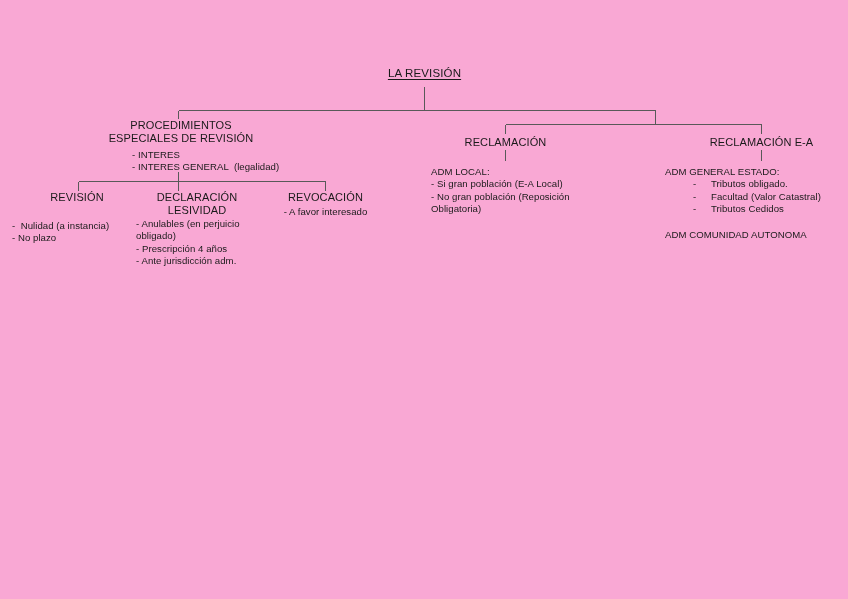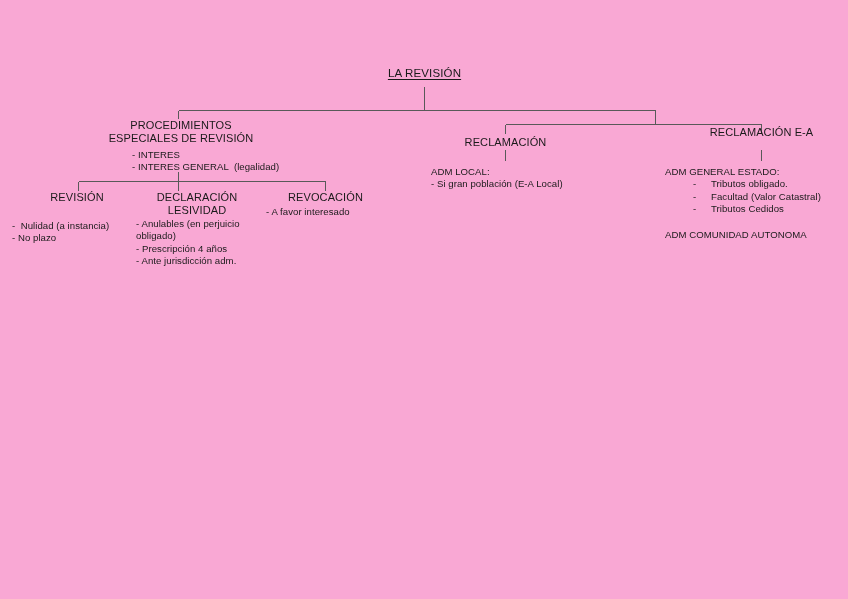--- a/index.html
+++ b/index.html
@@ -144,36 +144,37 @@
     <div class="hdr">LESIVIDAD</div>
     <ul class="bul" style="margin-top:2px;">
       <li>- Anulables (en perjuicio obligado)</li>
       <li class="nowrap">- Prescripción 4 años</li>
       <li class="nowrap">- Ante jurisdicción adm.</li>
     </ul>
   </div>
 
   <div class="node" style="left:266px; top:191px; width:119px;">
     <div class="hdr">REVOCACIÓN</div>
-    <ul class="bul" style="margin-top:2px; ">
+    <ul class="bul" style="margin-top:2px; text-align:center;">
       <li class="nowrap">- A favor interesado</li>
     </ul>
   </div>
 
   <div class="node hdr" style="left:445px; top:136px; width:121px;">
     <span>RECLAMACIÓN</span>
   </div>
   <div class="node" style="left:431px; top:166px; width:152px;">
     <div class="body-txt">ADM LOCAL:</div>
     <ul class="bul">
       <li class="nowrap">- Si gran población (E-A Local)</li>
+      <li>- No gran población (Reposición Obligatoria)</li>
     </ul>
   </div>
 
-  <div class="node hdr" style="left:700px; top:126px; width:123px;">
+  <div class="node hdr" style="left:700px; top:136px; width:123px;">
     <span>RECLAMACIÓN E-A</span>
   </div>
   <div class="node" style="left:665px; top:166px; width:175px;">
     <div class="body-txt nowrap">ADM GENERAL ESTADO:</div>
     <ul class="bul">
       <li class="dashrow nowrap"><span class="dsh">-</span><span>Tributos obligado.</span></li>
       <li class="dashrow nowrap"><span class="dsh">-</span><span>Facultad (Valor Catastral)</span></li>
       <li class="dashrow nowrap"><span class="dsh">-</span><span>Tributos Cedidos</span></li>
     </ul>
     <div class="gap"></div>

